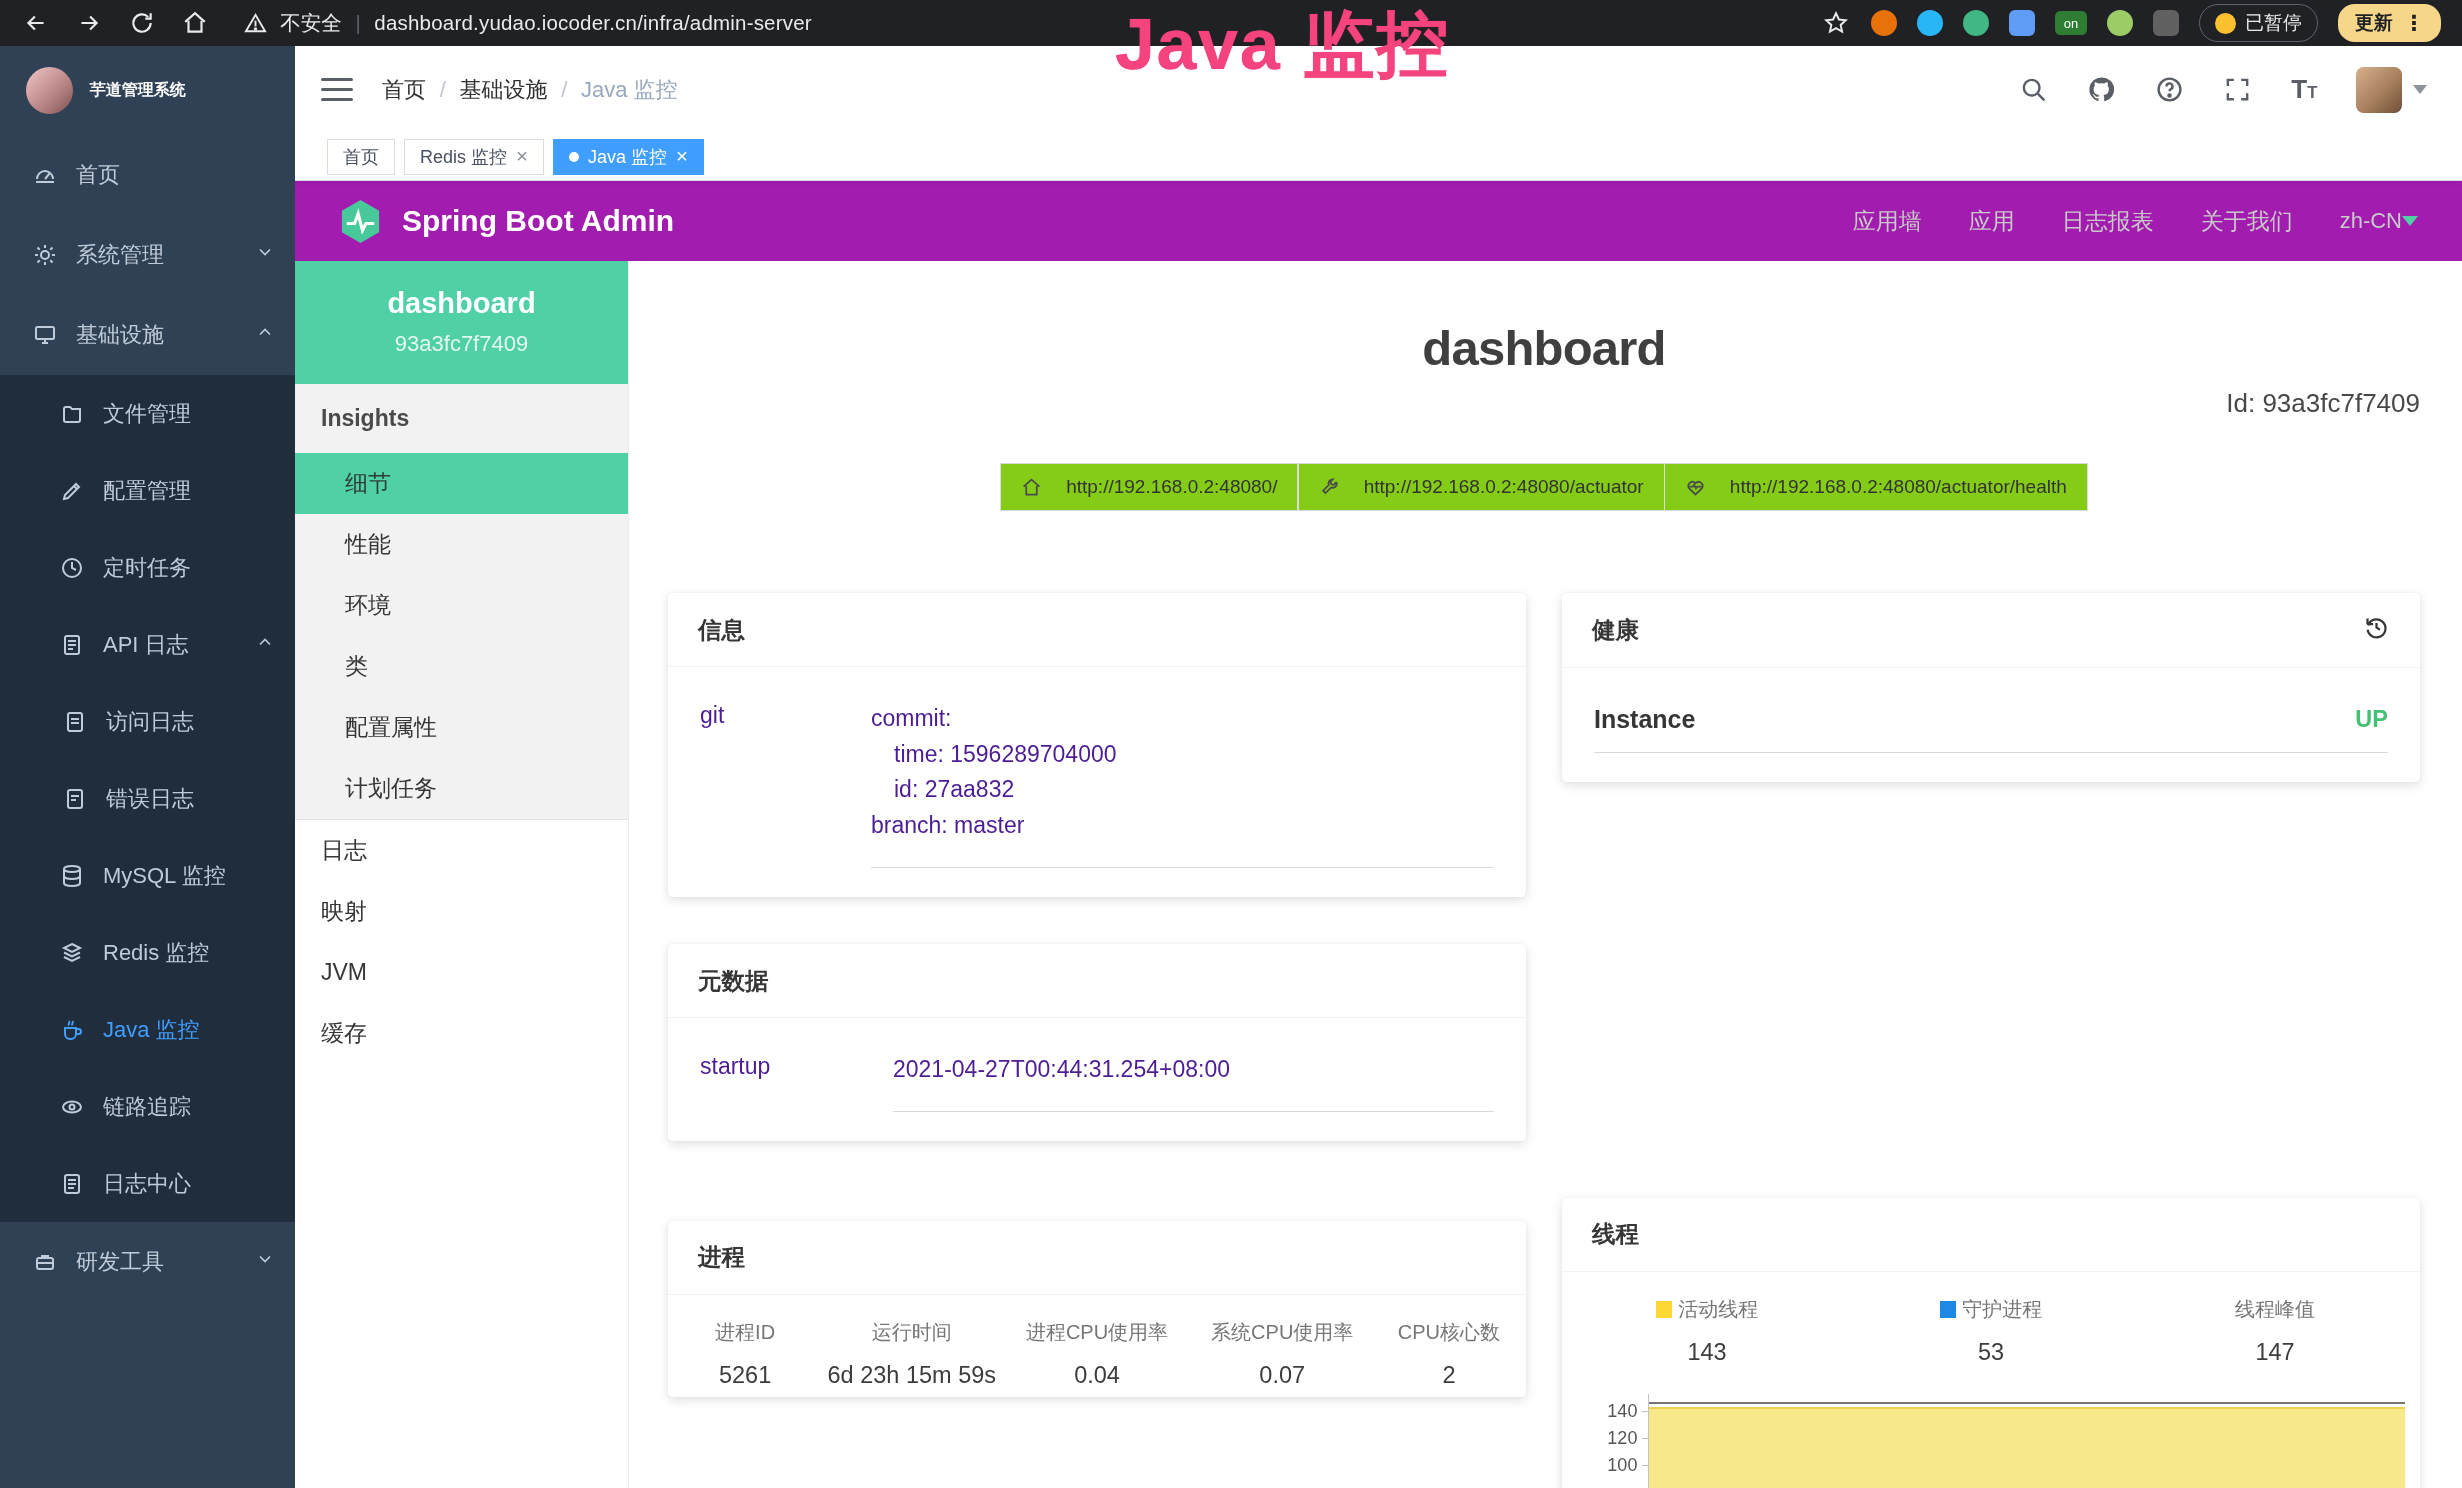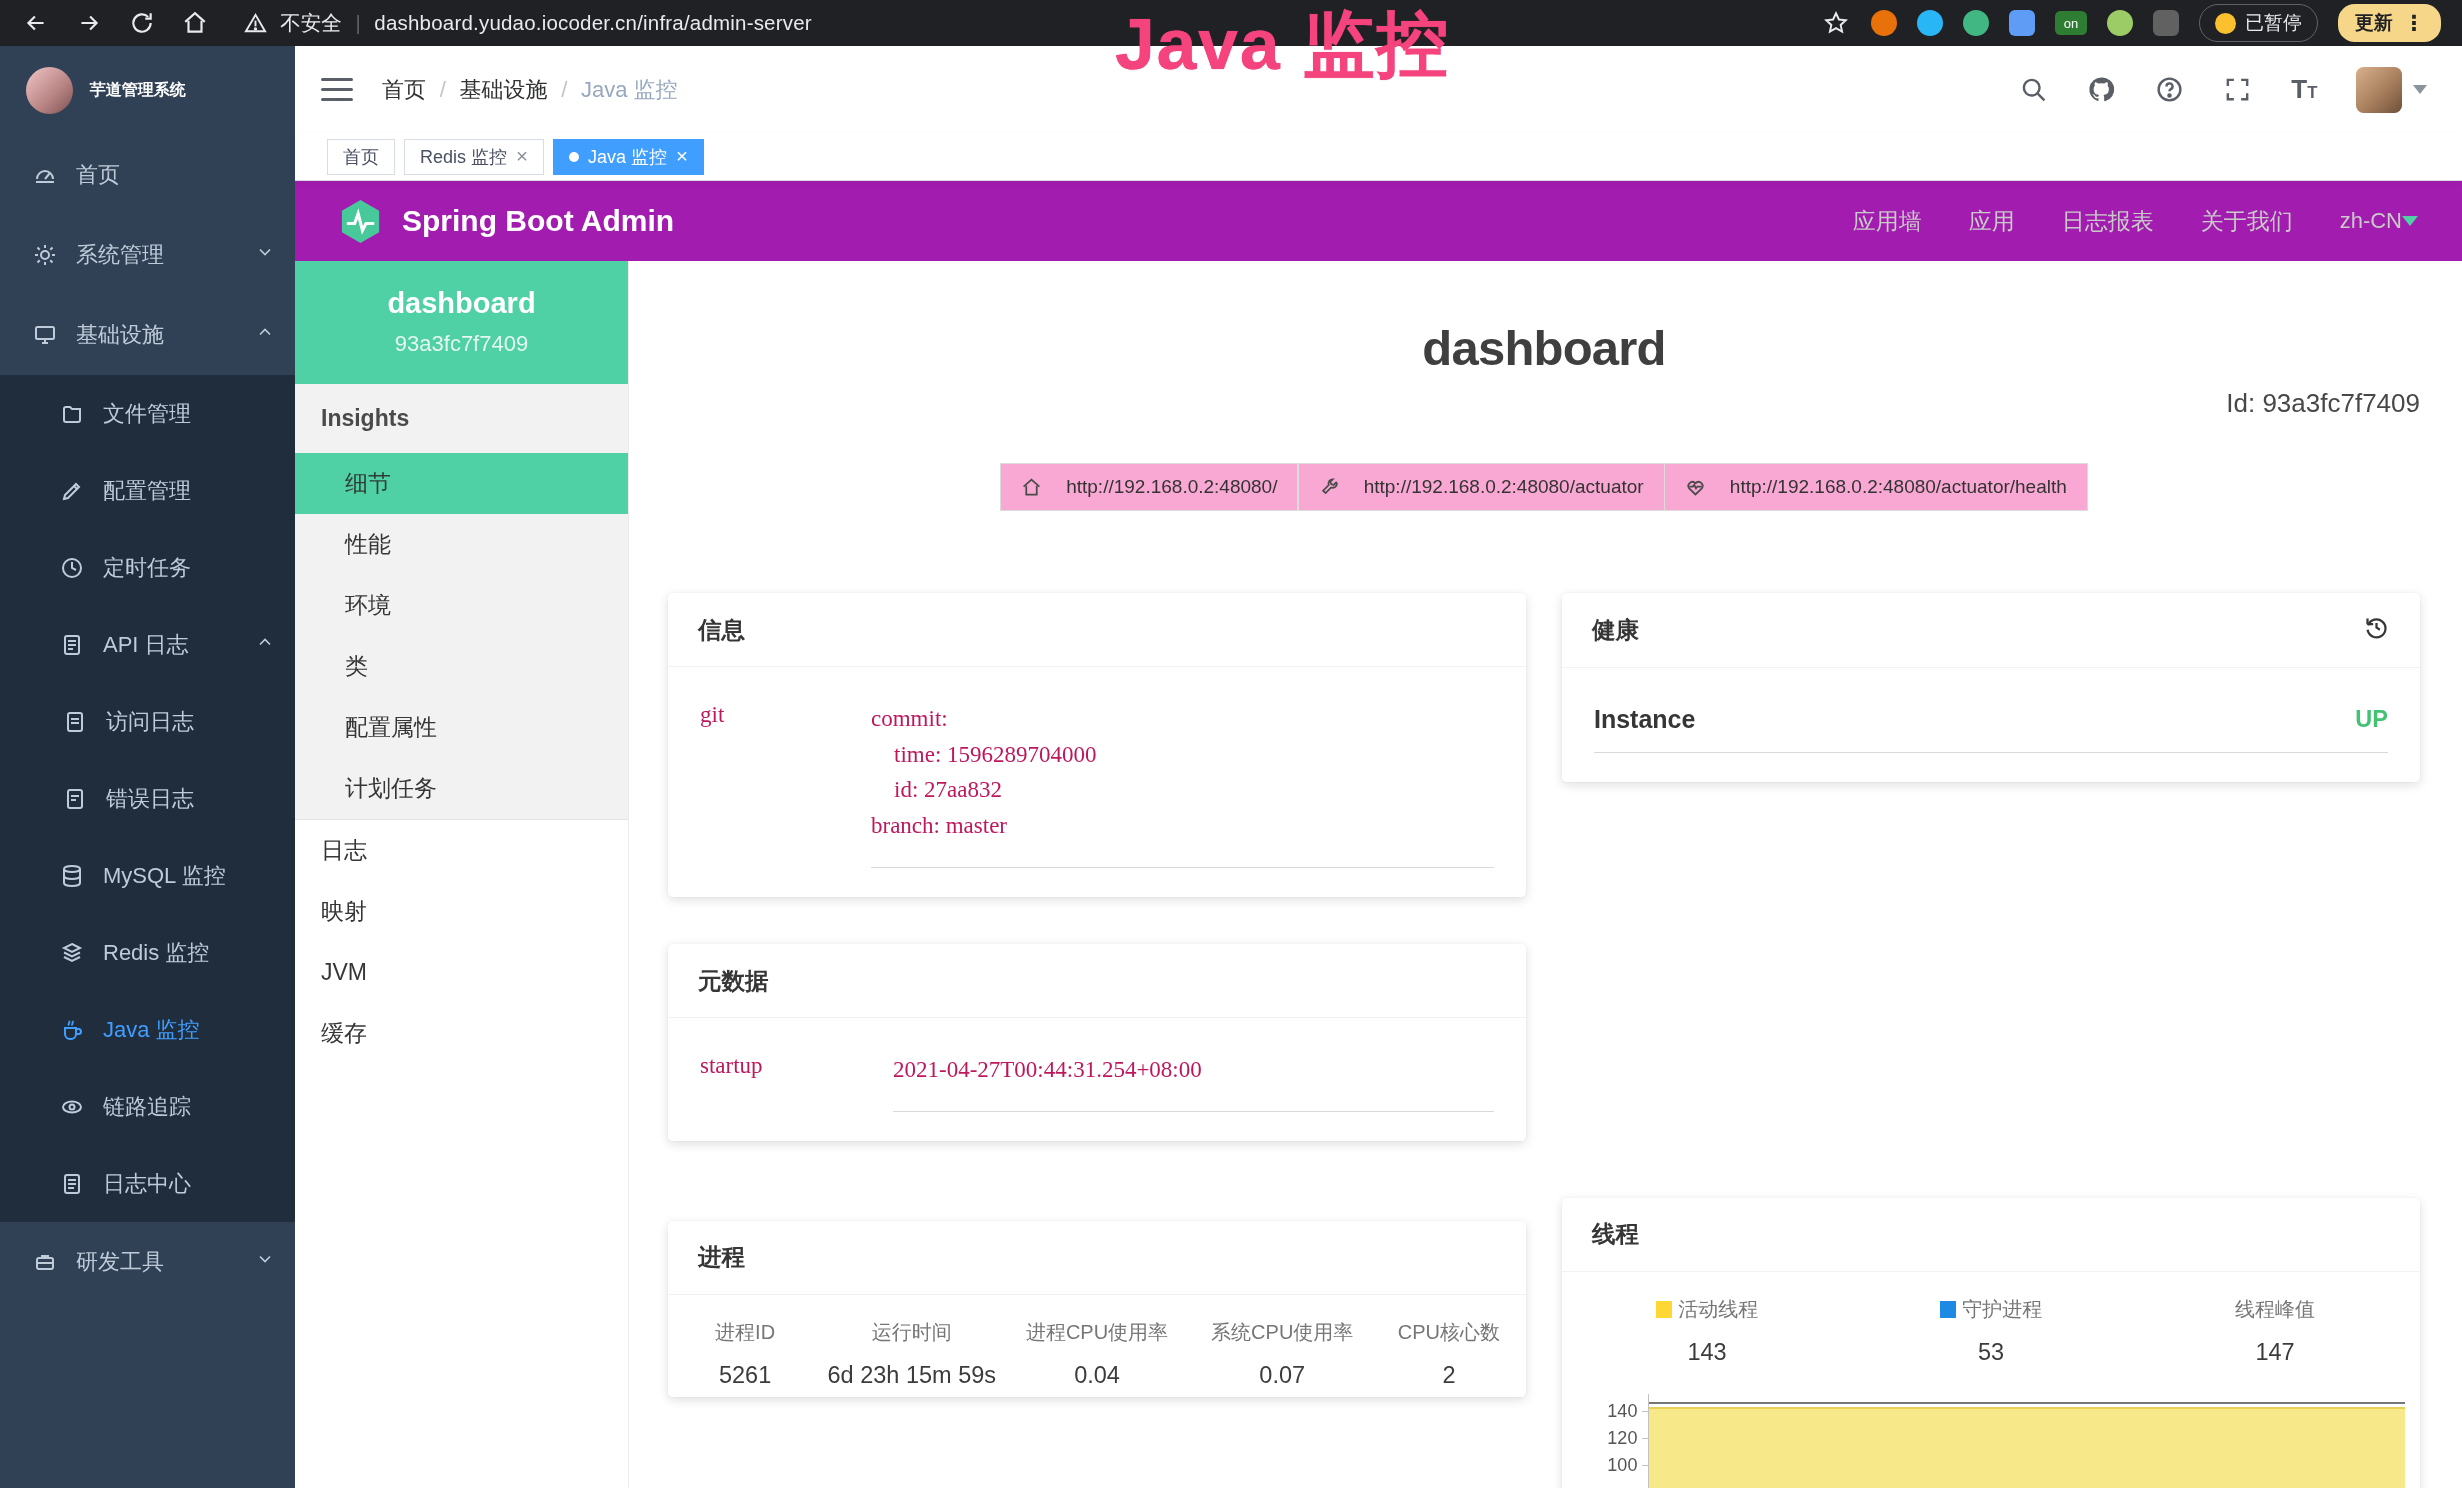--- a/index.html
+++ b/index.html
@@ -87,31 +87,31 @@
   .insights-group { background: #f2f2f2; border-bottom: 0.8px solid #e3e3e3; }
   .insights-label { padding: 21px 26px; font-size: 23px; font-weight: 700; color: #4a4a4a; }
   .s-item { height: 61px; display: flex; align-items: center; padding-left: 50px; font-size: 23px; color: #363636; cursor: pointer; }
   .s-item.active { background: #4fd0a5; color: #2f3e36; }
   .root-item { height: 61px; display: flex; align-items: center; padding-left: 26px; font-size: 23px; color: #363636; cursor: pointer; background: #fff; }
 
   .sba-main { flex: 1; overflow: hidden; padding: 59px 42px 0 39px; background: #fff; }
   .inst-title { text-align: center; font-size: 49px; font-weight: 700; color: #3f3f3f; letter-spacing: -0.8px; }
   .inst-sub { text-align: right; font-size: 26px; color: #484848; margin-top: 12px; }
   .links-row { display: flex; justify-content: center; margin-top: 44px; }
-  .chip { display: flex; align-items: center; gap: 24px; border: 0.8px solid #dcdcdc; background: #f9a8d4; padding: 12px 20px; font-size: 19px; color: #333; cursor: pointer; }
+  .chip { display: flex; align-items: center; gap: 24px; border: 0.8px solid #dcdcdc; background: #84cc16; padding: 12px 20px; font-size: 19px; color: #333; cursor: pointer; }
   .chip + .chip { margin-left: -0.8px; }
   .chip svg { width: 21px; height: 21px; color: #4a4a4a; }
 
   .cards { display: flex; gap: 36px; margin-top: 82px; align-items: flex-start; }
   .col { flex: 1; min-width: 0; display: flex; flex-direction: column; }
   .card { background: #fff; border-radius: 4.6px; box-shadow: 0 3px 10.6px rgba(0,0,0,.13), 0 0 1.5px rgba(0,0,0,.08); }
   .card-h { display: flex; justify-content: space-between; align-items: center; padding: 20.5px 30px; font-size: 23.5px; font-weight: 700; color: #363636; border-bottom: 1.5px solid #f2f2f2; }
   .card-h .hist svg { width: 27px; height: 27px; color: #363636; }
   .card-b { padding: 13.7px 32px 29px; }
-  .kv { display: flex; padding-top: 20px; font-size: 23px; color: #be185d; font-family: Liberation Serif, serif; }
+  .kv { display: flex; padding-top: 20px; font-size: 23px; color: #4c1d95; }
   .kv .k { width: 171px; flex: none; padding-top: 1.5px; }
   .kv .v { flex: 1; line-height: 1.56; border-bottom: 0.8px solid #d9d9d9; padding-bottom: 23px; }
   .v .indent { padding-left: 23px; }
   .meta .kv .k { width: 193px; }
   .hrow { display: flex; justify-content: space-between; align-items: center; padding: 23px 0 18px; border-bottom: 0.8px solid #d9d9d9; }
   .hname { font-size: 25px; font-weight: 700; color: #363636; }
   .hstatus { font-size: 23.5px; font-weight: 700; color: #43c274; }
   .ptable { display: flex; text-align: center; padding: 24px 3px 7.6px; }
   .pcell { flex: 1; }
   .pcell.wide { flex: 1.25; }

